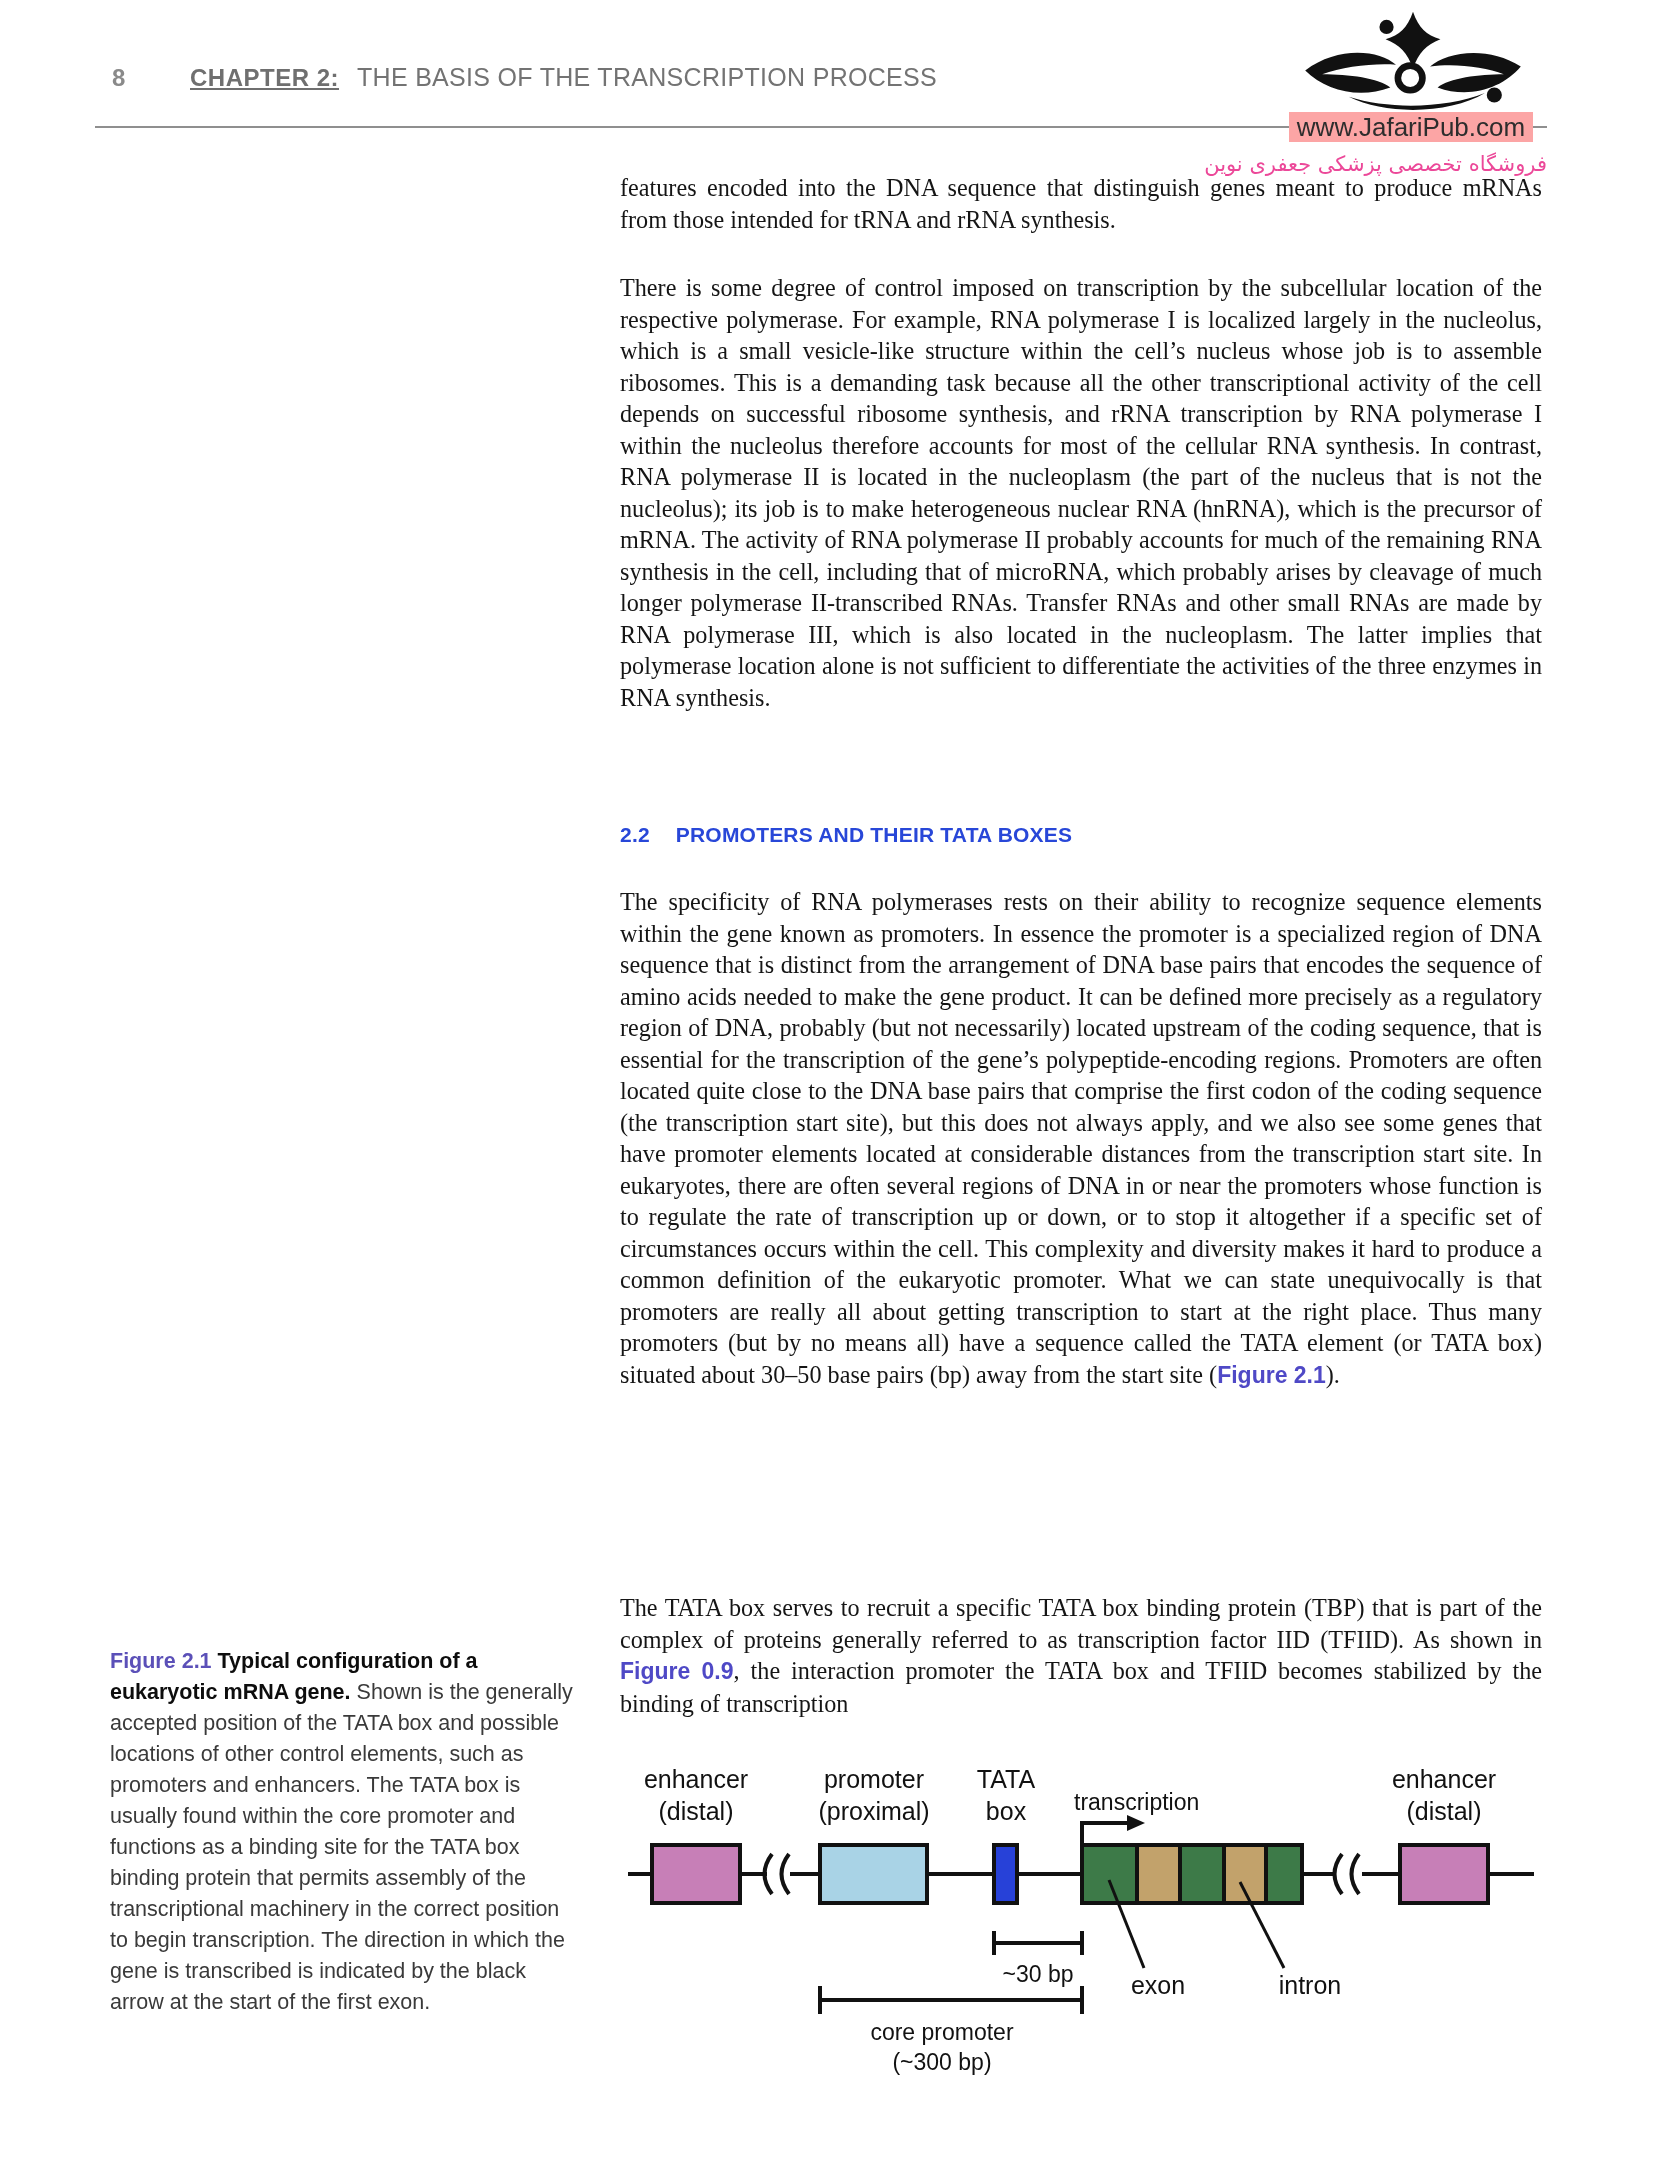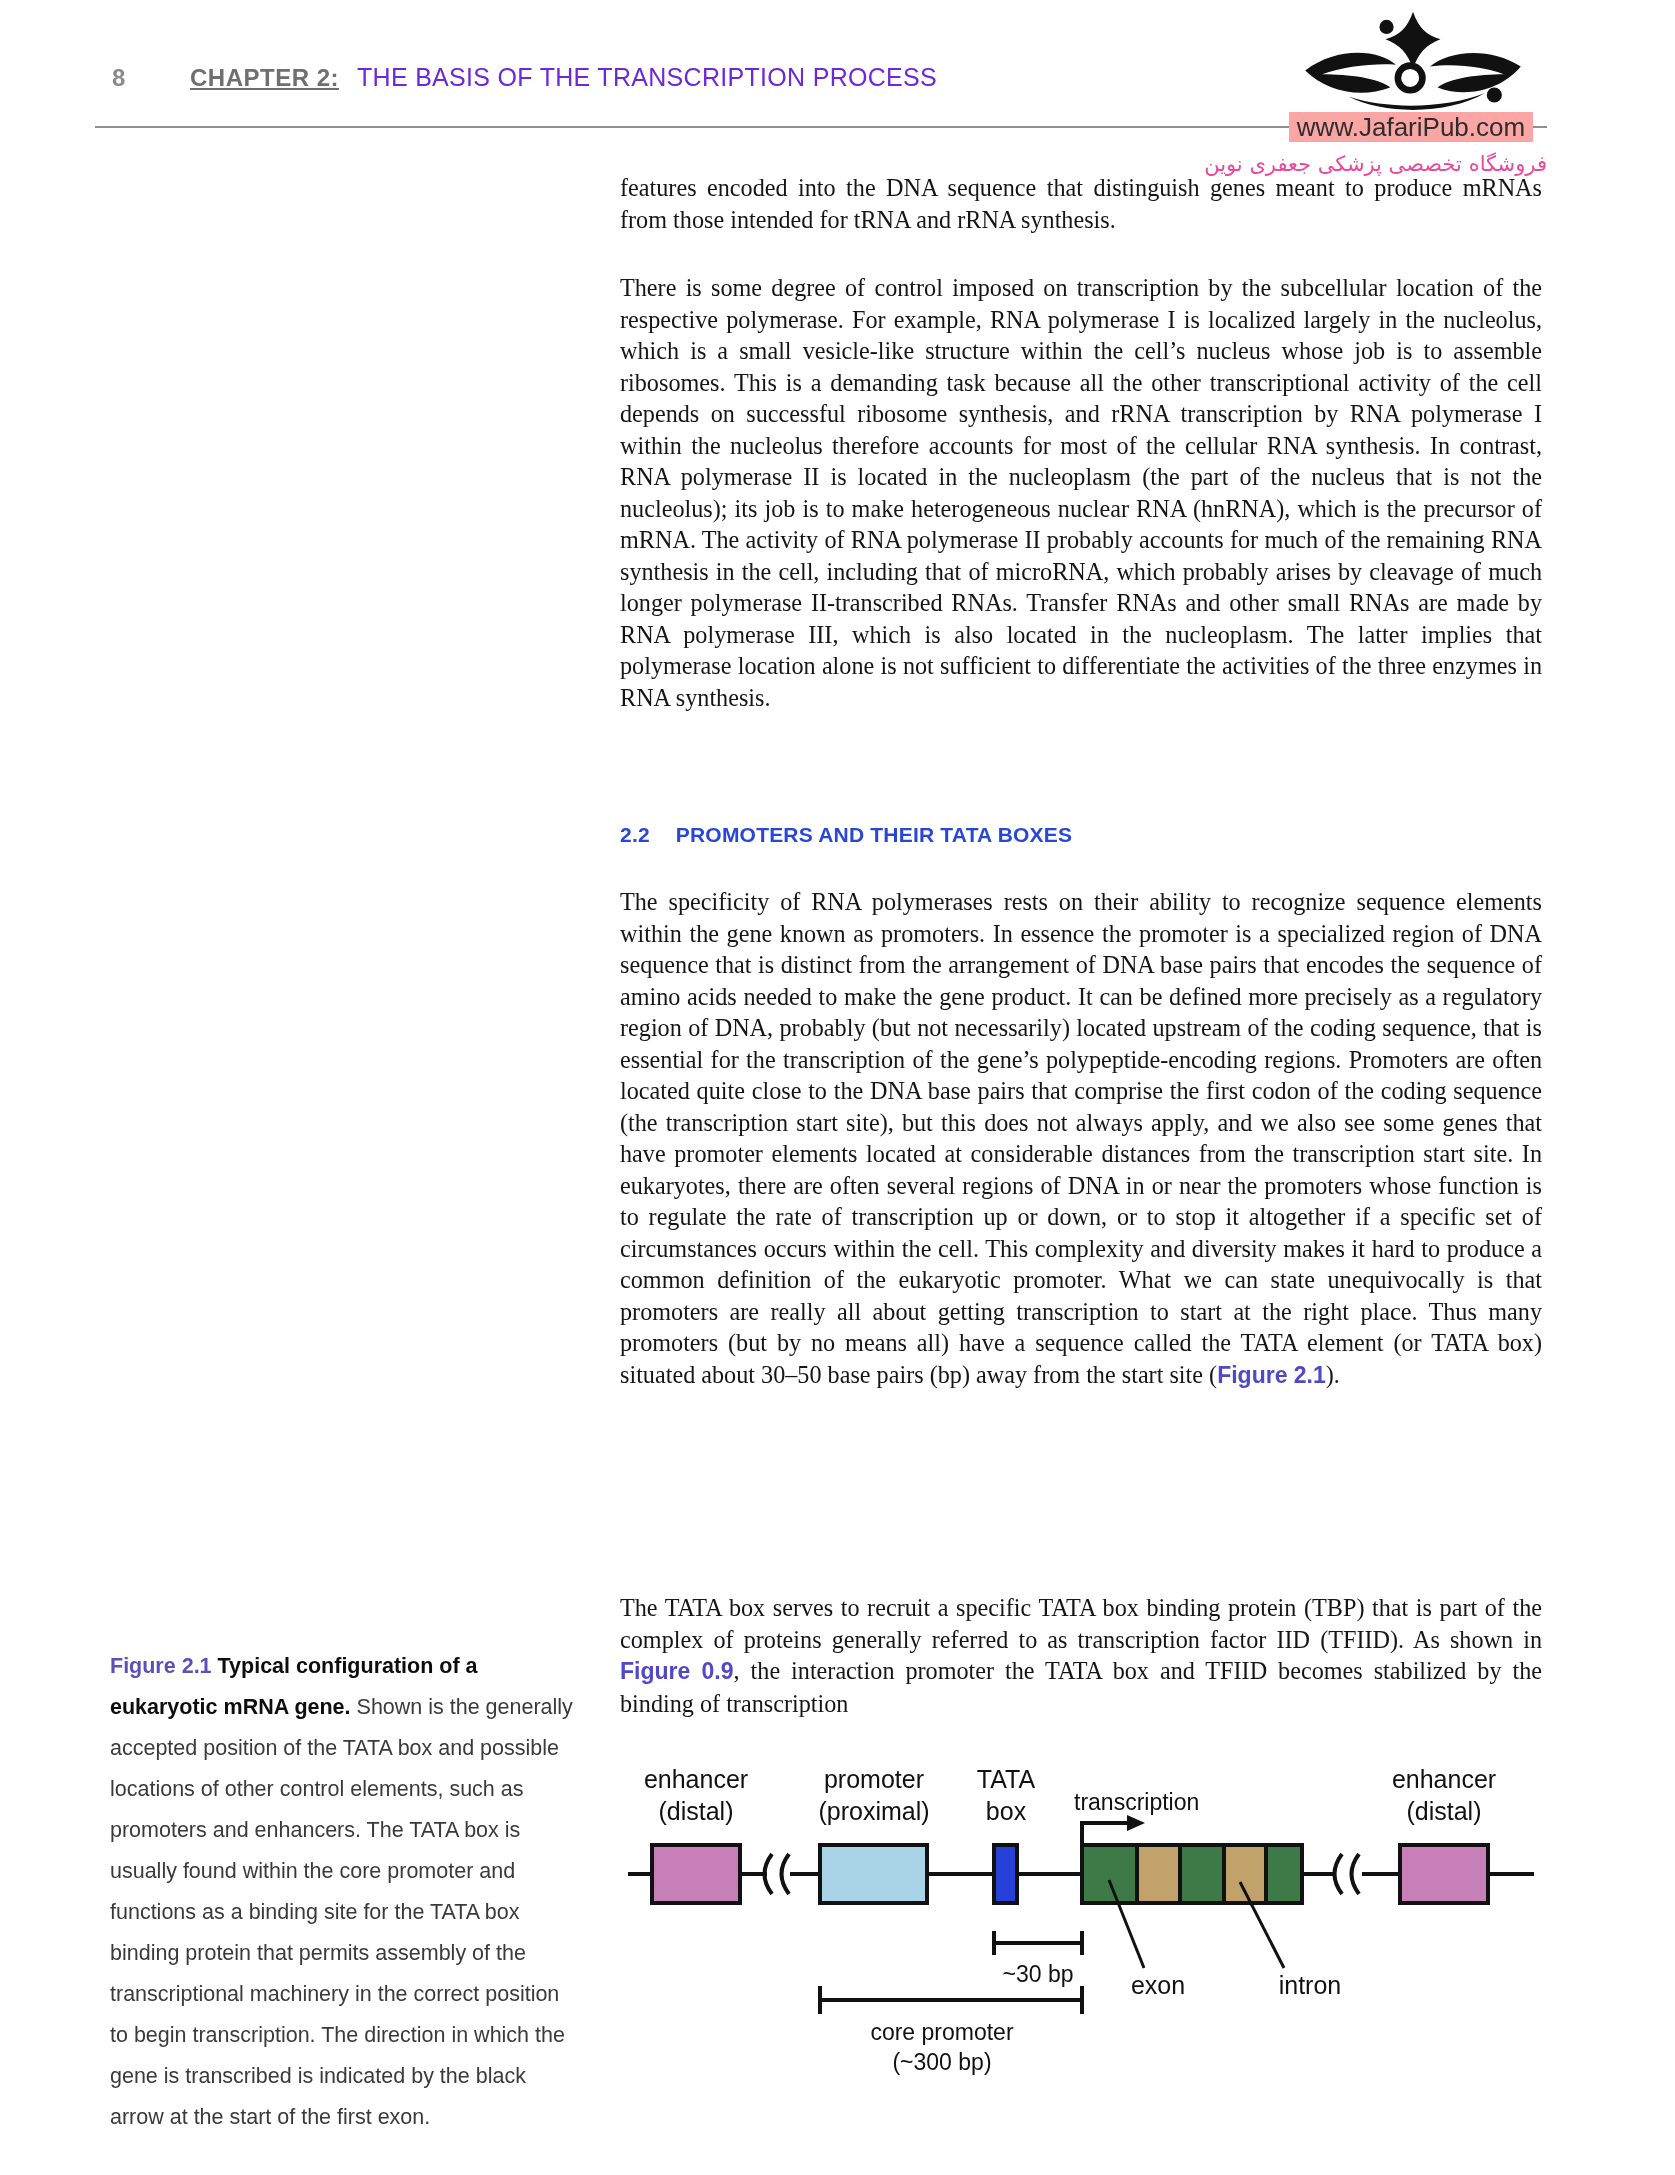--- a/index.html
+++ b/index.html
@@ -12,21 +12,21 @@
   .hdr-num {
     position:absolute; left:112px; top:64px;
     font:bold 24px "Liberation Sans", sans-serif; color:#8a8a8a;
   }
   .hdr-chapter {
     position:absolute; left:190px; top:64px;
     font:bold 24px "Liberation Sans", sans-serif; color:#6f6f6f; letter-spacing:.5px;text-decoration:underline;
   }
   .hdr-title {
     position:absolute; left:357px; top:63px;
-    font:25px "Liberation Sans", sans-serif; color:#6d28d9; letter-spacing:.3px;
+    font:25px "Liberation Sans", sans-serif; color:#737373; letter-spacing:.3px;
   }
   .hdr-rule {
     position:absolute; left:95px; top:126px; width:1452px; height:2px;
     background:#8f8f8f;
   }
   
   .logo-swash { position:absolute; left:1288px; top:8px; width:250px; height:104px; }
   .logo-url {
     position:absolute; left:1272px; top:112px; width:278px; text-align:center; z-index:2;
   }
@@ -54,21 +54,21 @@
   }
   .sec-heading .num { padding-right:26px; }
   .figlink {
     font-family:"Liberation Sans", sans-serif; font-weight:bold;
     font-size:23px; color:#4f49c6; text-decoration:none;
   }
   
   .caption {
     position:absolute; left:110px; top:1646px; width:470px;
     font-family:"Liberation Sans", sans-serif;
-    font-size:21.5px; line-height:41px; color:#3a3a3a;
+    font-size:21.5px; line-height:31px; color:#3a3a3a;
   }
   .caption .cap-label  { color:#5b50b8; font-weight:bold; }
   .caption .cap-title  { color:#0d0d0d; font-weight:bold; }
   
   .diagram { position:absolute; left:622px; top:1750px; width:920px; height:332px; }
   .diagram text {
     font-family:"Liberation Sans", sans-serif; font-size:25px; fill:#111111;
   }
   .diagram text.small { font-size:23px; }
 </style>

